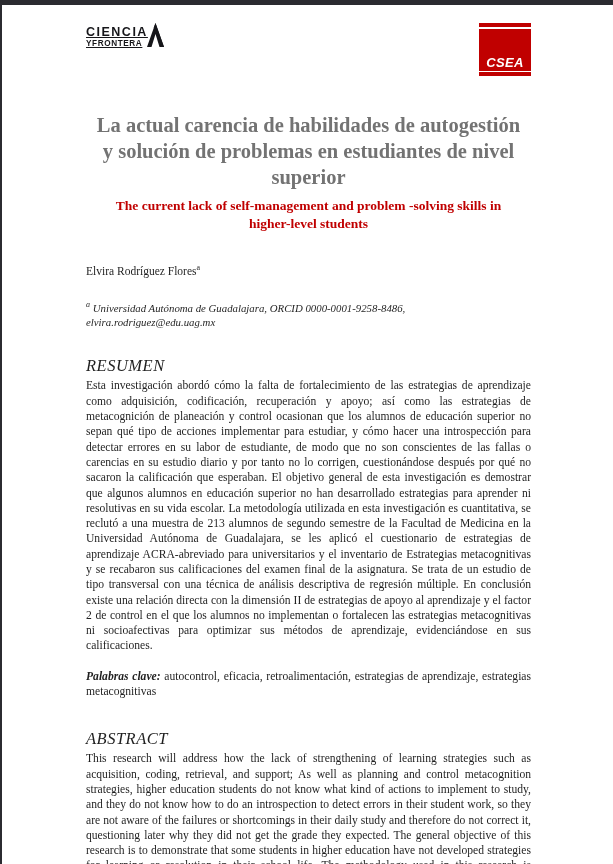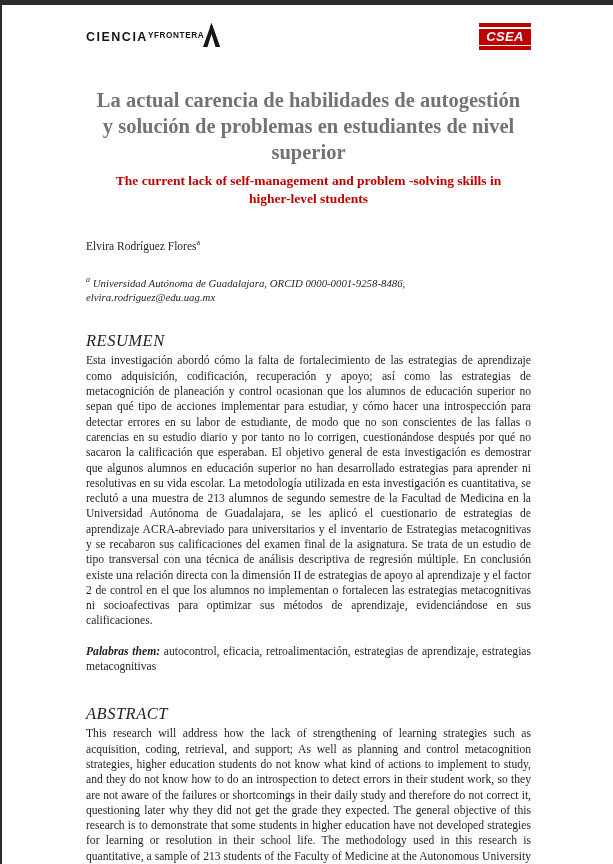--- a/index.html
+++ b/index.html
@@ -13,31 +13,31 @@
   }
   .frame-top{position:absolute;top:0;left:0;width:613px;height:5px;background:#2b2b30;}
   .frame-left{position:absolute;top:0;left:0;width:2px;height:864px;background:#2b2b30;}
 
   .page{position:absolute;top:5px;left:2px;width:611px;height:859px;background:#fff;}
   .content{padding:16px 82px 0 84px;}
 
   
   .header{display:flex;align-items:flex-start;justify-content:space-between;margin-top:2px;}
   .logo{display:flex;align-items:center;gap:1px;color:#16161a;}
-  .logo-text{display:flex;flex-direction:row;line-height:1;}
+  .logo-text{display:flex;flex-direction:column;line-height:1;text-decoration:underline;}
   .logo-line1{font-family:"Liberation Sans",sans-serif;font-weight:bold;font-size:12.5px;letter-spacing:1.5px;}
   .logo-line2{font-family:"Liberation Sans",sans-serif;font-weight:bold;font-size:8.2px;letter-spacing:0.6px;margin-top:1px;}
   .logo-tri{margin-left:-2px;}
   .issue{font-size:11px;margin-left:20px;margin-top:6px;flex:1;letter-spacing:0.2px;}
   .badge{margin-top:0px;width:52px;background:#c00000;padding:0;text-align:center;}
   .badge .bar{height:4px;background:#c00000;}
   .badge .gap{height:1.5px;background:#ffffff;}
   .badge .label{
     font-family:"Liberation Sans",sans-serif;font-weight:bold;font-style:italic;
-    color:#ffffff;font-size:13px;line-height:16px;background:#c00000;letter-spacing:0.3px;
+    color:#ffffff;font-size:13px;line-height:16px;background:#c00000;letter-spacing:0.3px;margin-top:26px;
   }
 
   
   .title-es{
     color:#737373;font-weight:bold;font-size:20.5px;line-height:26px;
     text-align:center;max-width:424px;margin:36px auto 0 auto;
   }
   .title-en{
     color:#c00000;font-weight:bold;font-size:13.5px;line-height:18px;
     text-align:center;max-width:408px;margin:7px auto 0 auto;
@@ -98,19 +98,19 @@
 
     <div class="affiliation">
       <sup>a</sup>
       <span>Universidad Autónoma de Guadalajara, ORCID 0000-0001-9258-8486,</span><br>
       <span>elvira.rodriguez@edu.uag.mx</span>
     </div>
 
     <div class="section-heading">RESUMEN</div>
     <p class="body-par">Esta investigación abordó cómo la falta de fortalecimiento de las estrategias de aprendizaje como adquisición, codificación, recuperación y apoyo; así como las estrategias de metacognición de planeación y control ocasionan que los alumnos de educación superior no sepan qué tipo de acciones implementar para estudiar, y cómo hacer una introspección para detectar errores en su labor de estudiante, de modo que no son conscientes de las fallas o carencias en su estudio diario y por tanto no lo corrigen, cuestionándose después por qué no sacaron la calificación que esperaban. El objetivo general de esta investigación es demostrar que algunos alumnos en educación superior no han desarrollado estrategias para aprender ni resolutivas en su vida escolar. La metodología utilizada en esta investigación es cuantitativa, se reclutó a una muestra de 213 alumnos de segundo semestre de la Facultad de Medicina en la Universidad Autónoma de Guadalajara, se les aplicó el cuestionario de estrategias de aprendizaje ACRA-abreviado para universitarios y el inventario de Estrategias metacognitivas y se recabaron sus calificaciones del examen final de la asignatura. Se trata de un estudio de tipo transversal con una técnica de análisis descriptiva de regresión múltiple. En conclusión existe una relación directa con la dimensión II de estrategias de apoyo al aprendizaje y el factor 2 de control en el que los alumnos no implementan o fortalecen las estrategias metacognitivas ni socioafectivas para optimizar sus métodos de aprendizaje, evidenciándose en sus calificaciones.</p>
 
-    <p class="keywords"><span class="kw-label">Palabras them:</span><span> autocontrol, eficacia, retroalimentación, estrategias de aprendizaje, estrategias metacognitivas</span></p>
+    <p class="keywords"><span class="kw-label">Palabras clave:</span><span> autocontrol, eficacia, retroalimentación, estrategias de aprendizaje, estrategias metacognitivas</span></p>
 
     <div class="section-heading abstract-heading">ABSTRACT</div>
     <p class="body-par">This research will address how the lack of strengthening of learning strategies such as acquisition, coding, retrieval, and support; As well as planning and control metacognition strategies, higher education students do not know what kind of actions to implement to study, and they do not know how to do an introspection to detect errors in their student work, so they are not aware of the failures or shortcomings in their daily study and therefore do not correct it, questioning later why they did not get the grade they expected. The general objective of this research is to demonstrate that some students in higher education have not developed strategies for learning or resolution in their school life. The methodology used in this research is quantitative, a sample of 213 students of the Faculty of Medicine at the Autonomous University of Guadalajara was recruited, and the strategies questionnaire was applied to them. ACRA-abbreviated learning chart for university students and the Metacognitive Strategies inventory, and their final exam scores for the subject were collected. This is a cross-sectional study with a multiple regression descriptive analysis technique. In conclusion, there is a direct relationship between dimension II of learning support strategies and control factor two in which students do not implement or strengthen metacognitive or socio-affective strategies to optimize their learning methods, evidenced in their grades.</p>
 
   </div>
 </div>
 
 </body></html>

